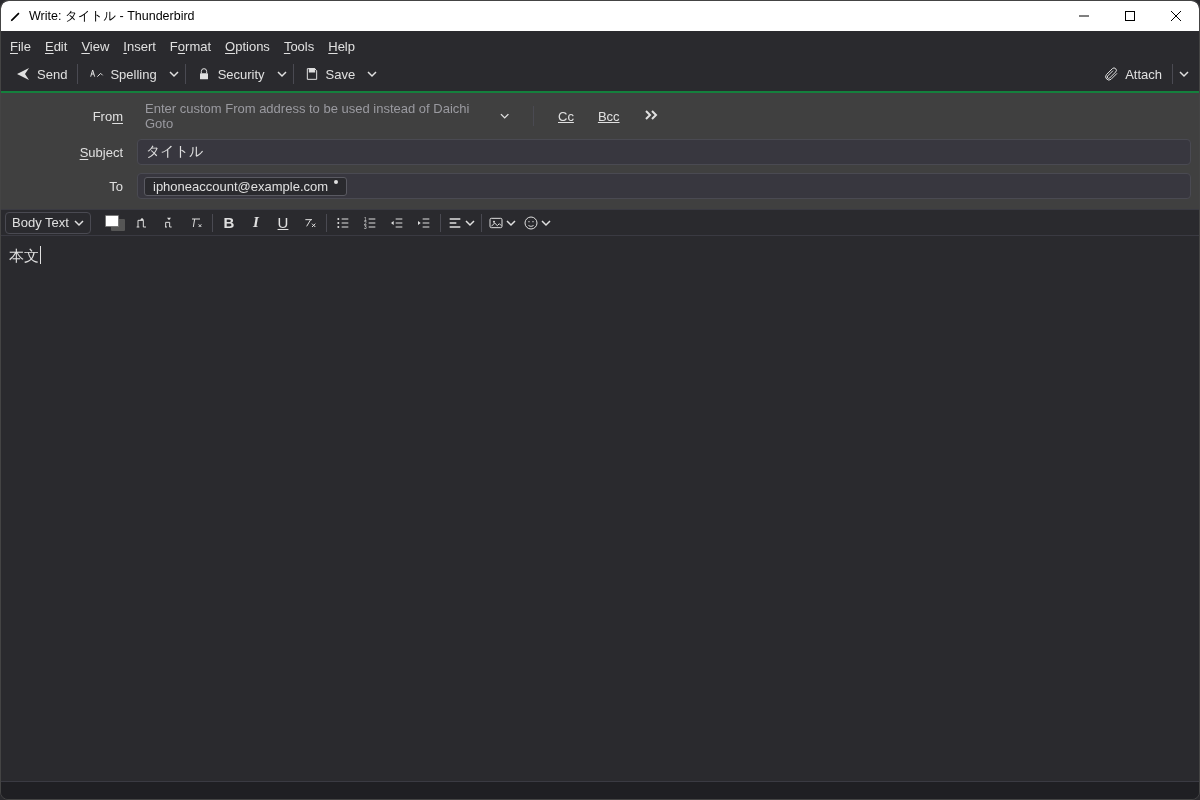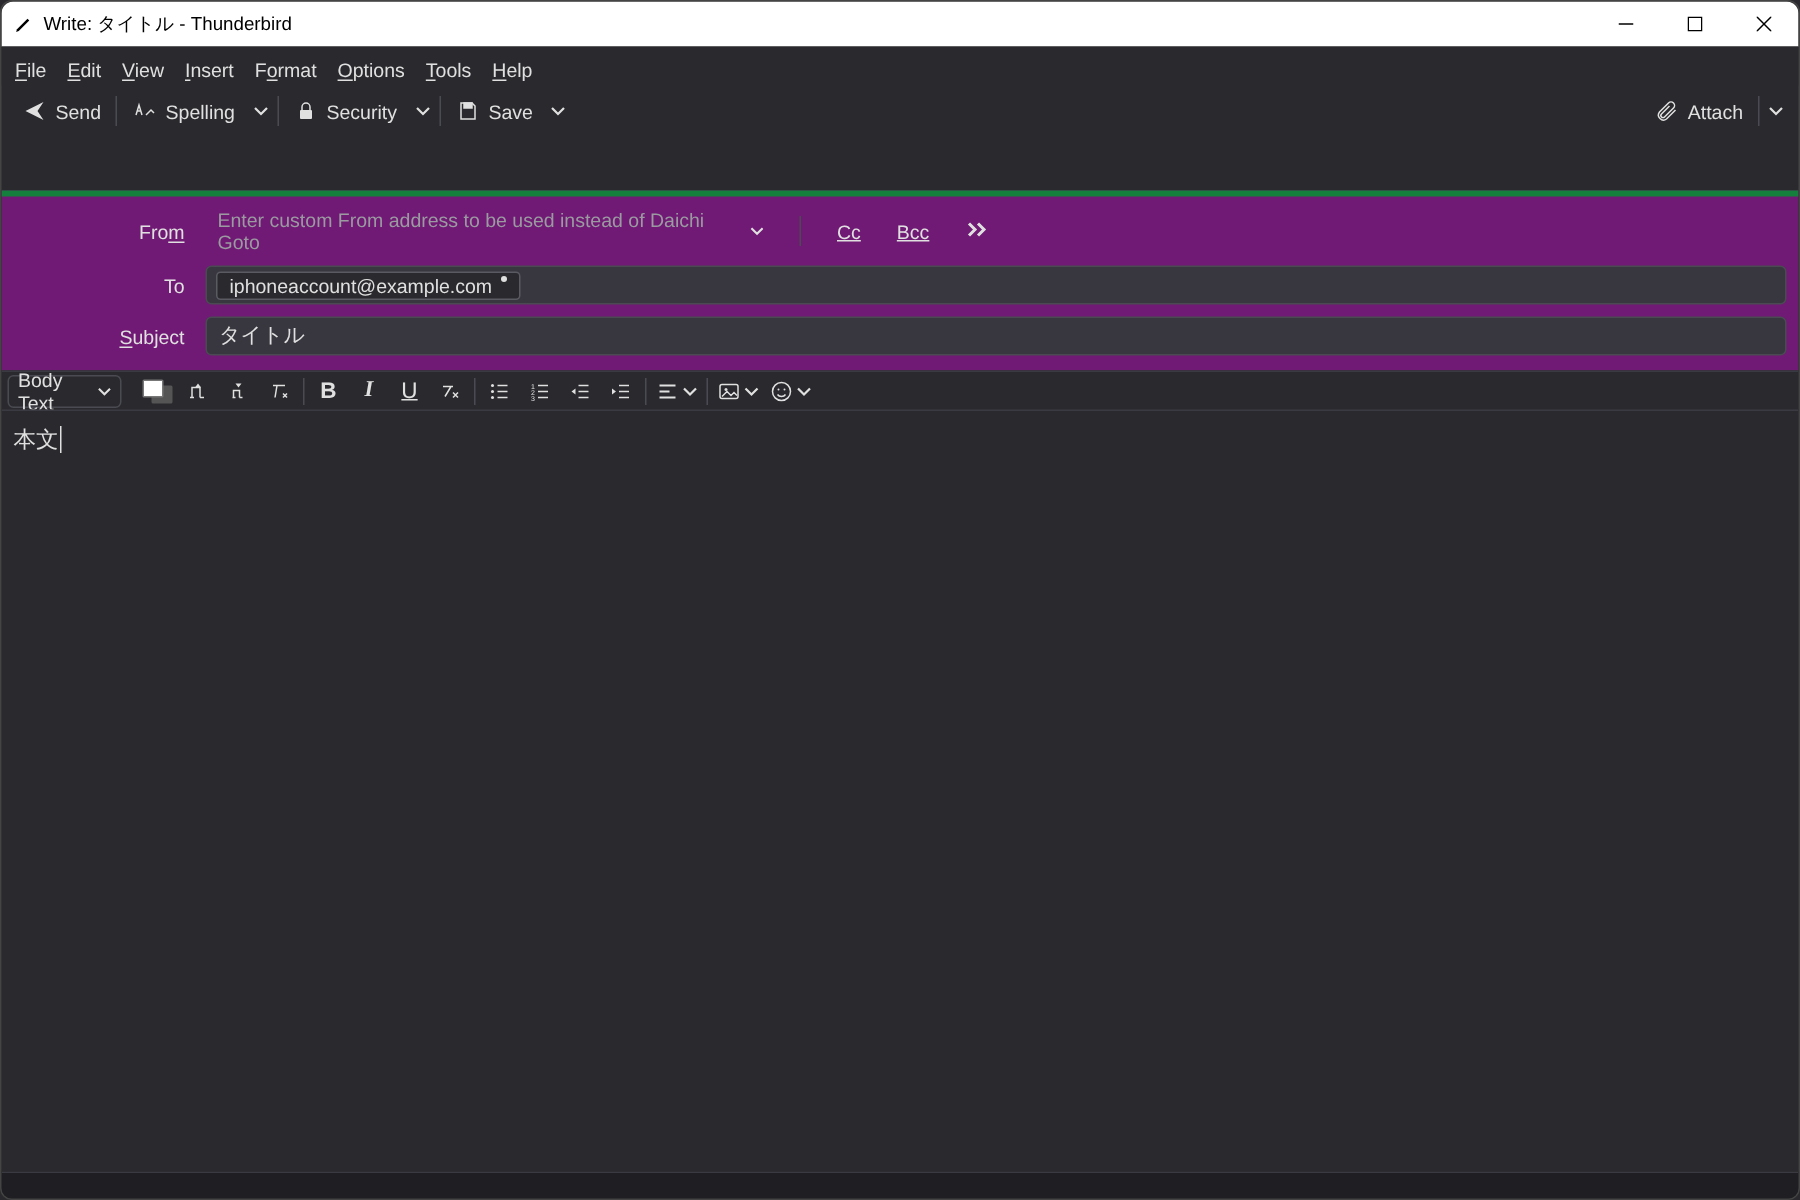--- a/index.html
+++ b/index.html
@@ -21,21 +21,21 @@
 
 
 .toolbar { height: 30px; display: flex; align-items: center; padding: 0 6px; gap: 0; font-size: 13px; margin-top:2px; margin-bottom:2px;}
 .tbtn { display: flex; align-items: center; gap: 6px; padding: 4px 8px; border-radius: 4px; cursor: default; }
 .tdrop { width: 18px; display:flex; align-items:center; justify-content:center; padding:4px 2px; border-radius:4px;}
 .tsep { width: 1px; height: 20px; background: #4a4a52; margin: 0 2px; }
 .toolbar .flex { flex: 1; }
 svg.ico { width: 16px; height: 16px; fill: none; stroke: #e0e0e0; stroke-width: 1.5; }
 
 
-.headers { background: #701a75; padding: 4px 8px 6px 8px; border-top: 4px solid #15803d; margin-top: 36px; }
+.headers { background: #404040; padding: 4px 8px 6px 8px; border-top: 2px solid #15803d; }
 .hrow { display: flex; align-items: center; min-height: 34px; gap: 8px; }
 .hlabel { width: 120px; text-align: right; font-size: 13px; padding-right: 6px; }
 .hlabel .ul { text-decoration: underline; text-underline-offset: 2px; }
 .frombox { display:flex; align-items:center; color:#9a9aa0; font-size:13px; padding: 4px 8px; border-radius:4px; gap:21px; width: 380px; justify-content:space-between;}
 .vline { width:1px; height:20px; background:#4a4a52; margin:0 8px;}
 .ccbtn { padding:4px 8px; font-size:13px; border-radius:4px; cursor:default;text-decoration:underline;}
 .pillrow { flex:1; background:#38373f; border:1px solid #4a4a52; border-radius:4px; min-height:26px; display:flex; align-items:center; padding:2px 6px; gap:6px;}
 .pill { background:#2a2a2e; border:1px solid #5a5a62; border-radius:3px; padding:1px 8px; font-size:13px; display:flex; align-items:center; gap:4px;}
 .pill .dot { width:4px; height:4px; background:#e0e0e0; border-radius:50%; display:inline-block; margin-left:2px; position:relative; top:-4px;}
 .subjinput { flex:1; background:#38373f; border:1px solid #4a4a52; border-radius:4px; height:26px; color:#e0e0e0; padding:0 8px; font-size:14px; outline:none; }
@@ -167,36 +167,36 @@
         </svg>
     </div>
     <div class="vline"></div>
     <div class="ccbtn">Cc</div>
     <div class="ccbtn">Bcc</div>
     <div class="ccbtn"><svg width="16" height="12" viewBox="0 0 16 12">
           <path d="M2 2l4 4-4 4M8 2l4 4-4 4" stroke="#e0e0e0" fill="none" stroke-width="2"></path>
         </svg></div>
   </div>
   <div class="hrow">
+    <div class="hlabel"><span class="ul">S</span>ubject</div>
+    <input class="subjinput" value="タイトル" style="">
+  </div>
+  <div class="hrow">
     <div class="hlabel">To</div>
     <div class="pillrow">
       <div class="pill">
         <span>iphoneaccount@example.com</span>
           <span class="dot"></span>
       </div>
     </div>
   </div>
-  <div class="hrow">
-    <div class="hlabel"><span class="ul">S</span>ubject</div>
-    <input class="subjinput" value="タイトル" style="">
-  </div>
 </div>
 
 <div class="fmt">
-  <div class="fsel" style="width:76px">
+  <div class="fsel" style="width:86px">
     <span>Body Text</span>
     <svg class="chev" viewBox="0 0 10 10">
         <path d="M1 3l4 4 4-4" stroke="#e0e0e0" fill="none" stroke-width="1.5"></path>
       </svg>
   </div>
   <div style="width:4px"></div>
   <div style="width:4px"></div>
   <div class="fbtn">
       <div class="colorbtn">
         <div class="csw back"></div>

